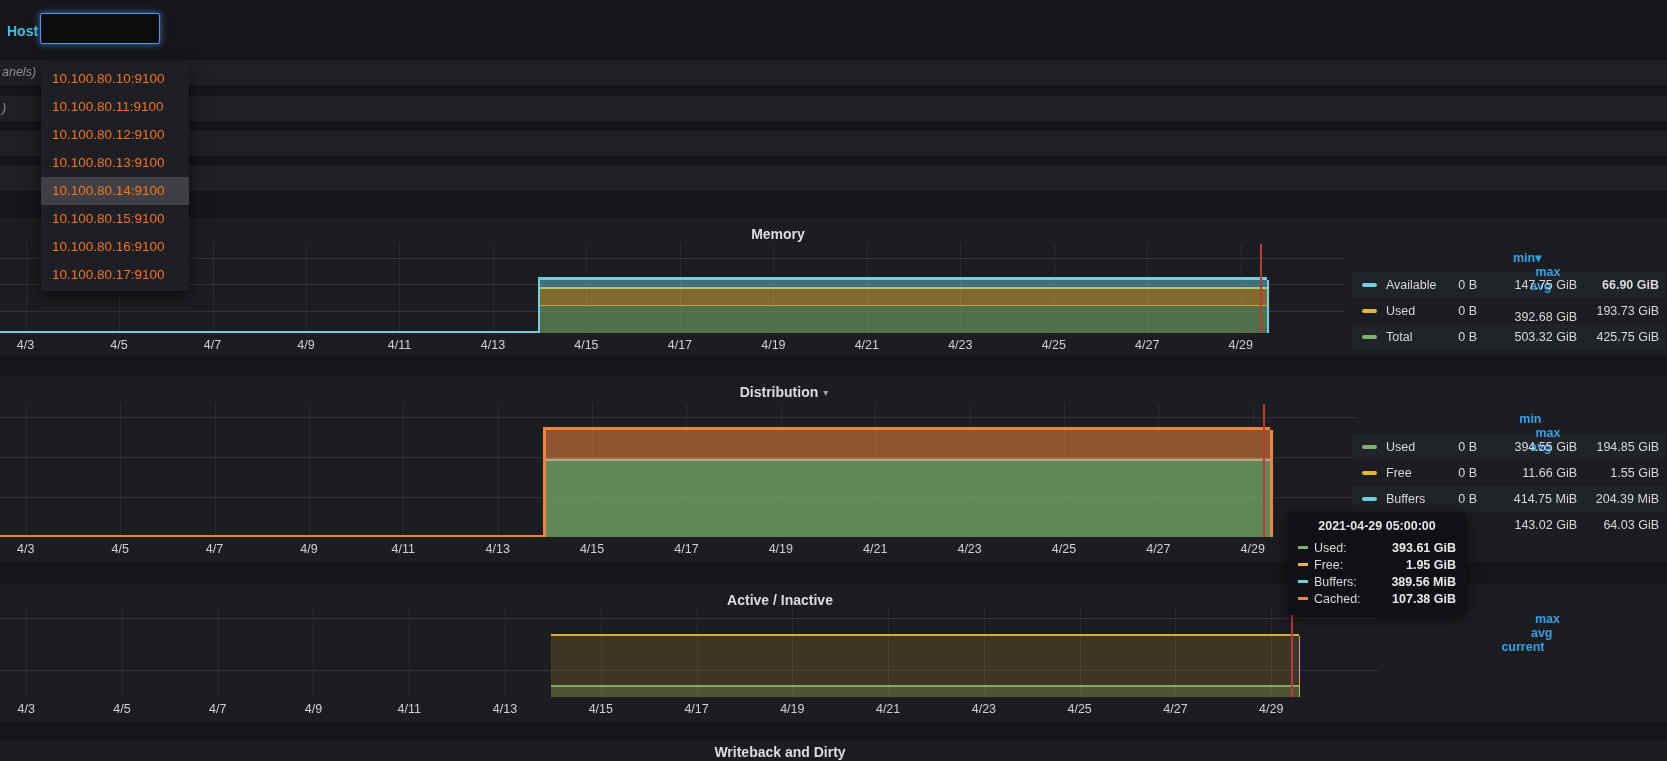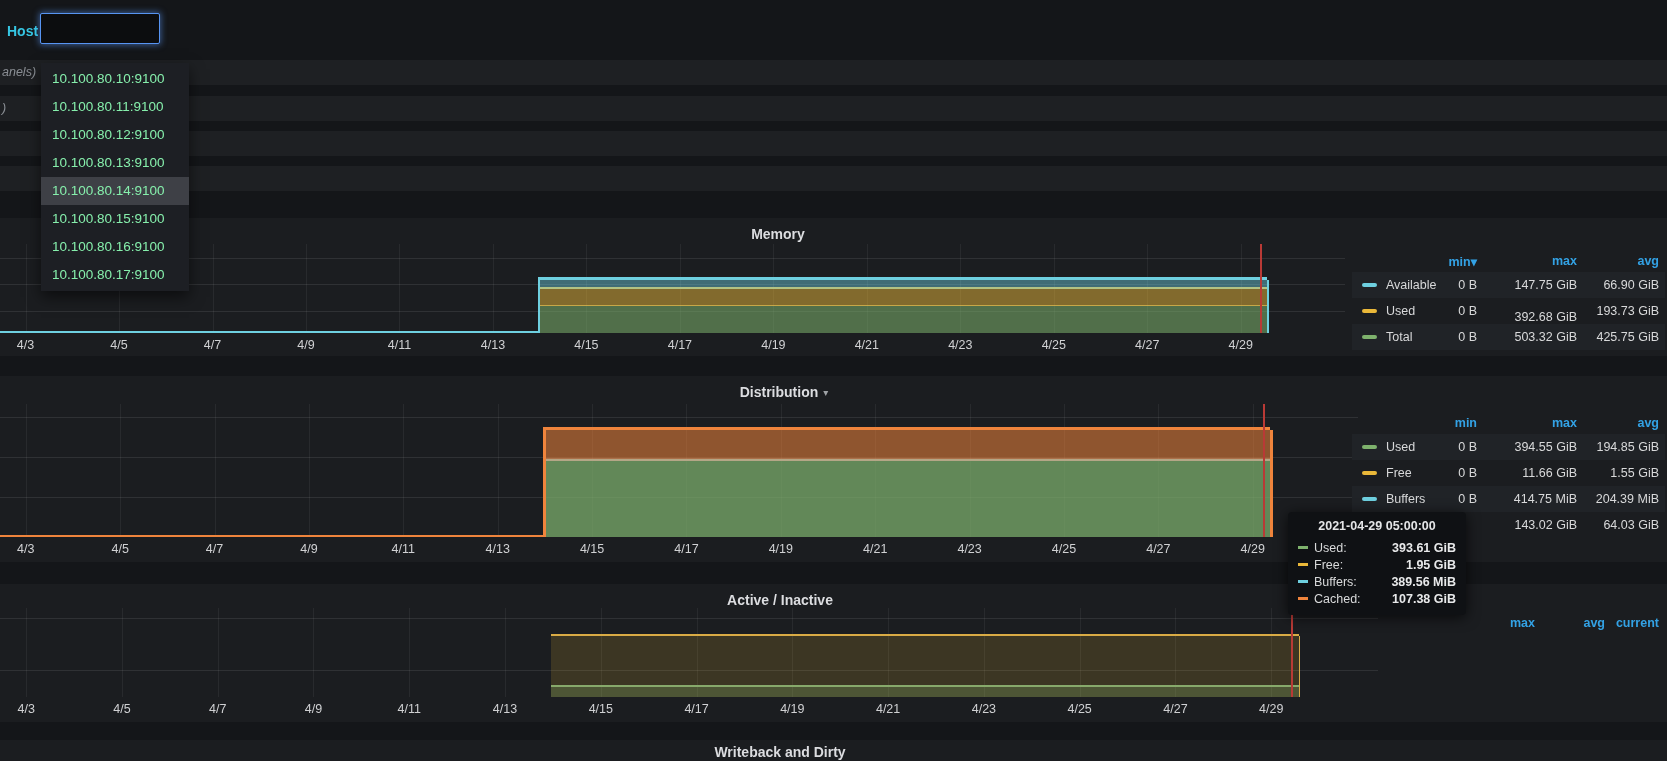--- a/index.html
+++ b/index.html
@@ -17,37 +17,37 @@
     color:#d8d9da;padding:0 8px;font-size:13px;font-family:"Liberation Sans",sans-serif;
   }
   
   .stripe{position:absolute;left:0;width:1667px;height:25px;background:#1e2023;}
   .stripe .partial{position:absolute;left:2px;top:0;line-height:25px;font-size:12.5px;font-style:italic;color:#8a8e94;}
   
   .dropdown{
     position:absolute;left:41px;top:63px;width:148px;z-index:10;
     background:#1d1f24;box-shadow:0 6px 14px rgba(0,0,0,.55);padding:2px 0;
   }
-  .dd-item{height:28px;line-height:28px;padding-left:11px;font-size:13.5px;color:#86efac;white-space:nowrap;cursor:pointer;}
+  .dd-item{height:28px;line-height:28px;padding-left:11px;font-size:13.5px;color:#f97316;white-space:nowrap;cursor:pointer;}
   .dd-item.hl{background:#3e4046;}
   
   .panel{position:absolute;left:0;width:1667px;background:#1b1d20;}
   .panel-title{position:absolute;top:8px;transform:translateX(-50%);font-size:14px;font-weight:bold;color:#dcdde0;white-space:nowrap;cursor:pointer;}
   .panel-title .caret{color:#9fa2a6;font-size:10px;margin-left:5px;font-weight:normal;vertical-align:1px;}
   .plot{position:absolute;left:0;}
   .gridv{position:absolute;top:0;bottom:0;width:1px;background:rgba(255,255,255,0.06);}
   .gridh{position:absolute;left:0;right:0;height:1px;background:rgba(255,255,255,0.09);}
   .shape{position:absolute;}
   .axis{position:absolute;left:0;height:16px;}
   .tick{position:absolute;top:0;transform:translateX(-50%);font-size:12.5px;color:#d0d1d3;white-space:nowrap;}
   
   .legend{position:absolute;font-size:12.5px;}
   .lrow{display:flex;align-items:center;height:26px;padding:0 6px 0 10px;}
   .lrow.alt{background:#202327;}
-  .lhead{height:22px;}
+  .lhead{height:22px;flex-direction:column;}
   .lhead .lval{color:#33A2E5;font-weight:bold;}
   .lname{flex:1;display:flex;align-items:center;gap:9px;min-width:0;cursor:pointer;}
   .swatch{width:15px;height:4px;border-radius:2px;flex:none;}
   .lval{text-align:right;flex:none;}
   
   .tooltip{
     position:absolute;left:1288px;top:512px;width:158px;z-index:20;
     background:#0f1114;border-radius:4px;padding:7px 10px 8px;
     box-shadow:0 2px 14px rgba(0,0,0,.7);font-size:12.5px;
   }
@@ -137,21 +137,21 @@
         <div class="lval" style="width: 100px;">max</div>
         <div class="lval" style="width: 82px;">avg</div>
       </div>
       <div class="lrow alt">
         <div class="lname">
           <div class="swatch" style="background: rgb(110, 208, 224);"></div>
           <div>Available</div>
         </div>
         <div class="lval" style="width: 62px;">0 B</div>
         <div class="lval" style="width: 100px;">147.75 GiB</div>
-        <div class="lval" style="width: 82px;">66.90 GiB</div>
+        <div class="lval" style="width: 82px; font-weight: bold;">66.90 GiB</div>
       </div>
       <div class="lrow">
         <div class="lname">
           <div class="swatch" style="background: rgb(234, 184, 57);"></div>
           <div>Used</div>
         </div>
         <div class="lval" style="width: 62px;">0 B</div>
         <div class="lval" style="width: 100px; margin-top: 12px;">392.68 GiB</div>
         <div class="lval" style="width: 82px;">193.73 GiB</div>
       </div>

